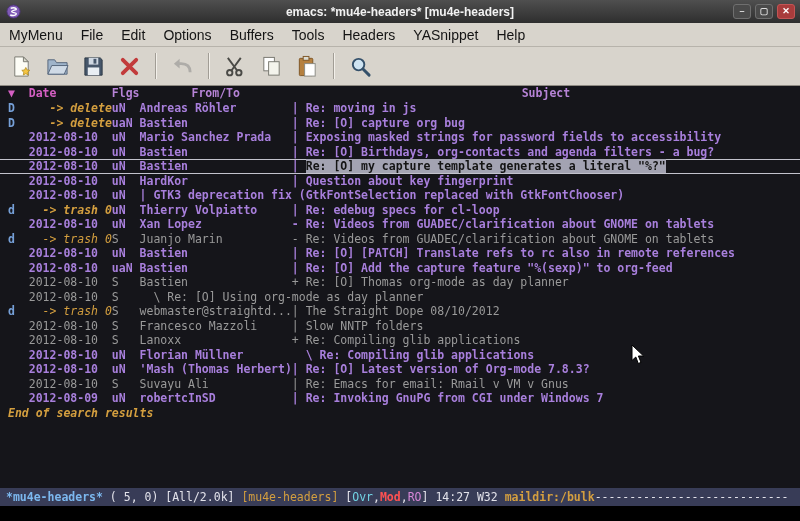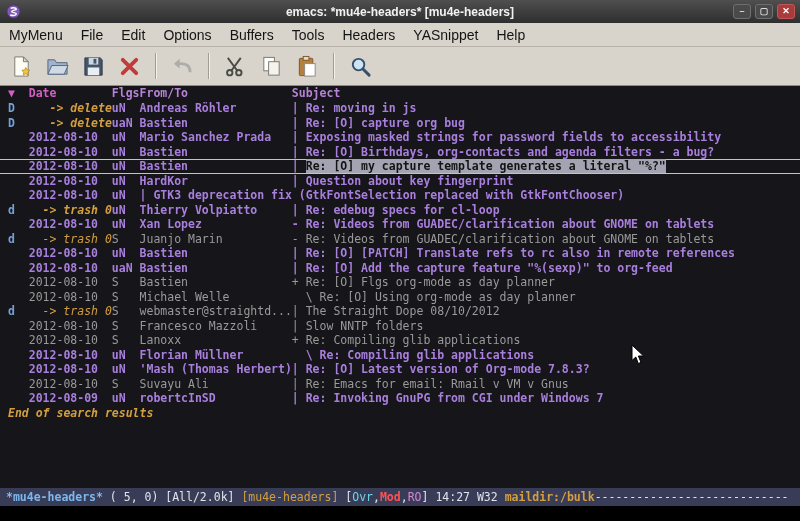--- a/index.html
+++ b/index.html
@@ -37,21 +37,21 @@
             font-family:"DejaVu Sans Mono", monospace; font-size:11.5px; color:#cccccc; }
   .header-line, .row, .footer-line { display:flex; white-space:pre; padding-left:8px; }
   .header-line { height:15px; line-height:15px; font-weight:bold; }
   .row { height:14.5px; line-height:14.5px; }
   .c-mark  { width:3ch;  flex:none; }
   .c-date  { width:12ch; flex:none; }
   .c-flags { width:4ch;  flex:none; }
   .c-from  { width:22ch; flex:none; }
   .c-subj  { flex:1; }
   .h-date  { color:var(--header-date); }
-  .h-col   { color:var(--header-col); }
+  .h-col   { color:var(--header-col);text-align:center; }
   .f-unread { color:var(--unread); font-weight:bold; }
   .f-read   { color:var(--read); font-weight:normal; }
   .row .c-mark { color:var(--mark-char); font-weight:bold; }
   .f-marktext { color:var(--mark-text) !important; font-style:italic;text-align:right; }
   .current { box-shadow: inset 0 1px 0 var(--row-line), inset 0 -1px 0 var(--row-line); }
   .hl { background:var(--hl-bg); color:var(--hl-fg); }
   .footer-line { height:14.5px; line-height:14.5px; color:var(--mark-text); font-style:italic; font-weight:bold; }
 
   
   .modeline { height:18px; flex:none; background:var(--modeline-bg); color:var(--modeline-fg);
@@ -178,22 +178,22 @@
         <div class="row f-unread"><span class="c-mark"></span><span class="c-date">2012-08-10</span><span class="c-flags">uN</span><span class="c-from">Mario Sanchez Prada</span><span class="c-subj">| Exposing masked strings for password fields to accessibility</span></div>
         <div class="row f-unread"><span class="c-mark"></span><span class="c-date">2012-08-10</span><span class="c-flags">uN</span><span class="c-from">Bastien</span><span class="c-subj">| Re: [O] Birthdays, org-contacts and agenda filters - a bug?</span></div>
         <div class="row f-unread current"><span class="c-mark"></span><span class="c-date">2012-08-10</span><span class="c-flags">uN</span><span class="c-from">Bastien</span><span class="c-subj"><span>| </span><span class="hl">Re: [O] my capture template generates a literal "%?"</span></span></div>
         <div class="row f-unread"><span class="c-mark"></span><span class="c-date">2012-08-10</span><span class="c-flags">uN</span><span class="c-from">HardKor</span><span class="c-subj">| Question about key fingerprint</span></div>
         <div class="row f-unread"><span class="c-mark"></span><span class="c-date">2012-08-10</span><span class="c-flags">uN</span><span class="c-subj">| GTK3 deprecation fix (GtkFontSelection replaced with GtkFontChooser)</span></div>
         <div class="row f-unread"><span class="c-mark">d</span><span class="c-date f-marktext">-&gt; trash 0</span><span class="c-flags">uN</span><span class="c-from">Thierry Volpiatto</span><span class="c-subj">| Re: edebug specs for cl-loop</span></div>
         <div class="row f-unread"><span class="c-mark"></span><span class="c-date">2012-08-10</span><span class="c-flags">uN</span><span class="c-from">Xan Lopez</span><span class="c-subj">- Re: Videos from GUADEC/clarification about GNOME on tablets</span></div>
         <div class="row f-read"><span class="c-mark">d</span><span class="c-date f-marktext">-&gt; trash 0</span><span class="c-flags">S</span><span class="c-from">Juanjo Marin</span><span class="c-subj">- Re: Videos from GUADEC/clarification about GNOME on tablets</span></div>
         <div class="row f-unread"><span class="c-mark"></span><span class="c-date">2012-08-10</span><span class="c-flags">uN</span><span class="c-from">Bastien</span><span class="c-subj">| Re: [O] [PATCH] Translate refs to rc also in remote references</span></div>
         <div class="row f-unread"><span class="c-mark"></span><span class="c-date">2012-08-10</span><span class="c-flags">uaN</span><span class="c-from">Bastien</span><span class="c-subj">| Re: [O] Add the capture feature "%(sexp)" to org-feed</span></div>
-        <div class="row f-read"><span class="c-mark"></span><span class="c-date">2012-08-10</span><span class="c-flags">S</span><span class="c-from">Bastien</span><span class="c-subj">+ Re: [O] Flgs org-mode as day planner</span></div>
-        <div class="row f-read"><span class="c-mark"></span><span class="c-date">2012-08-10</span><span class="c-flags">S</span><span class="c-from">Michael Welle</span><span class="c-subj">  \ Re: [O] Using org-mode as day planner</span></div>
+        <div class="row f-read"><span class="c-mark"></span><span class="c-date">2012-08-10</span><span class="c-flags">S</span><span class="c-from">Bastien</span><span class="c-subj">+ Re: [O] Thomas org-mode as day planner</span></div>
+        <div class="row f-read"><span class="c-mark"></span><span class="c-date">2012-08-10</span><span class="c-flags">S</span><span class="c-subj">  \ Re: [O] Using org-mode as day planner</span></div>
         <div class="row f-read"><span class="c-mark">d</span><span class="c-date f-marktext">-&gt; trash 0</span><span class="c-flags">S</span><span class="c-from">webmaster@straightd...</span><span class="c-subj">| The Straight Dope 08/10/2012</span></div>
         <div class="row f-read"><span class="c-mark"></span><span class="c-date">2012-08-10</span><span class="c-flags">S</span><span class="c-from">Francesco Mazzoli</span><span class="c-subj">| Slow NNTP folders</span></div>
         <div class="row f-read"><span class="c-mark"></span><span class="c-date">2012-08-10</span><span class="c-flags">S</span><span class="c-from">Lanoxx</span><span class="c-subj">+ Re: Compiling glib applications</span></div>
         <div class="row f-unread"><span class="c-mark"></span><span class="c-date">2012-08-10</span><span class="c-flags">uN</span><span class="c-from">Florian Müllner</span><span class="c-subj">  \ Re: Compiling glib applications</span></div>
         <div class="row f-unread"><span class="c-mark"></span><span class="c-date">2012-08-10</span><span class="c-flags">uN</span><span class="c-from">'Mash (Thomas Herbert)</span><span class="c-subj">| Re: [O] Latest version of Org-mode 7.8.3?</span></div>
         <div class="row f-read"><span class="c-mark"></span><span class="c-date">2012-08-10</span><span class="c-flags">S</span><span class="c-from">Suvayu Ali</span><span class="c-subj">| Re: Emacs for email: Rmail v VM v Gnus</span></div>
         <div class="row f-unread"><span class="c-mark"></span><span class="c-date">2012-08-09</span><span class="c-flags">uN</span><span class="c-from">robertcInSD</span><span class="c-subj">| Re: Invoking GnuPG from CGI under Windows 7</span></div>
       </div>
     <div class="footer-line">End of search results</div>
   </div>

